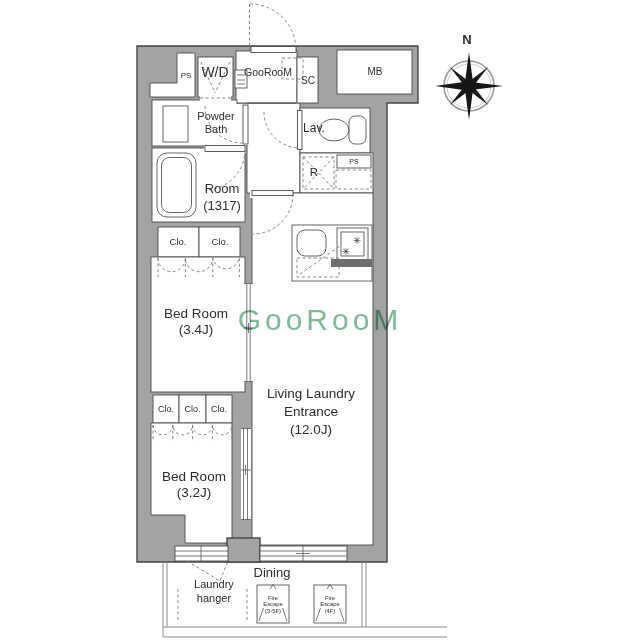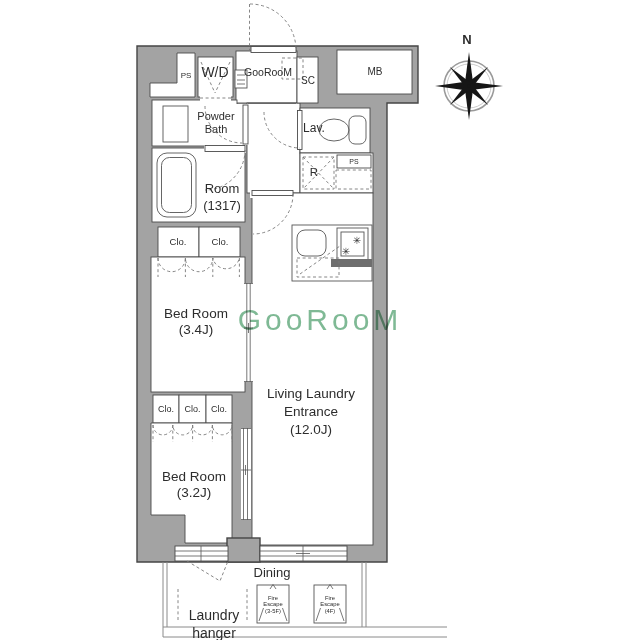--- a/index.html
+++ b/index.html
@@ -173,21 +173,21 @@
   <div class="lbl" style="left:194px;top:485px;font-size:13.5px;line-height:1.15">
     <span>Bed Room</span>
       <span>(3.2J)</span>
   </div>
   <div class="lbl" style="left:311px;top:412px;font-size:13.5px;line-height:1.33">
     <span>Living Laundry</span>
       <span>Entrance</span>
       <span>(12.0J)</span>
   </div>
   <div class="lbl" style="left:272px;top:573px;font-size:13px">Dining</div>
-  <div class="lbl" style="left:214px;top:624px;font-size:14px;line-height:1.25">
+  <div class="lbl" style="left:214px;top:592px;font-size:11px;line-height:1.25">
     <span>Laundry</span>
       <span>hanger</span>
   </div>
   <div class="lbl" style="left:273px;top:605px;font-size:5.8px;line-height:1.12">
     <span>Fire</span>
       <span>Escape</span>
       <span>(3-5F)</span>
   </div>
   <div class="lbl" style="left:330px;top:605px;font-size:5.8px;line-height:1.12">
     <span>Fire</span>

